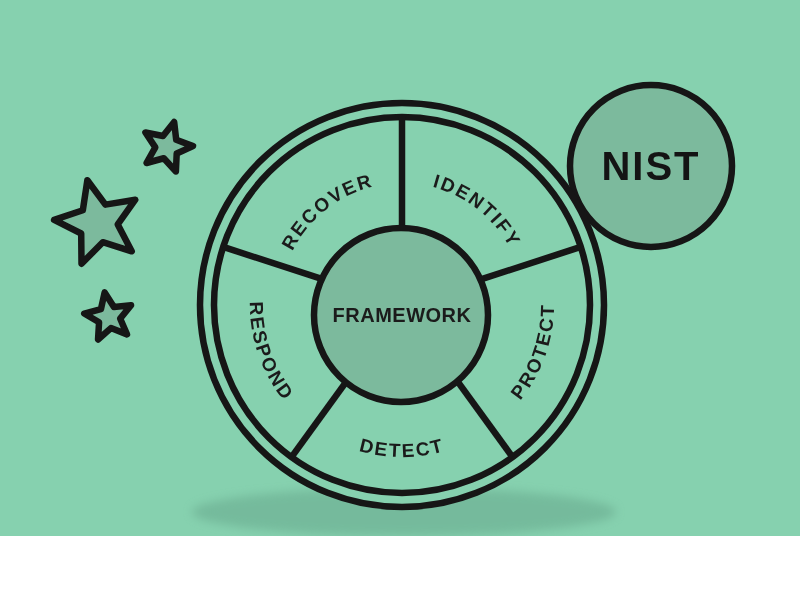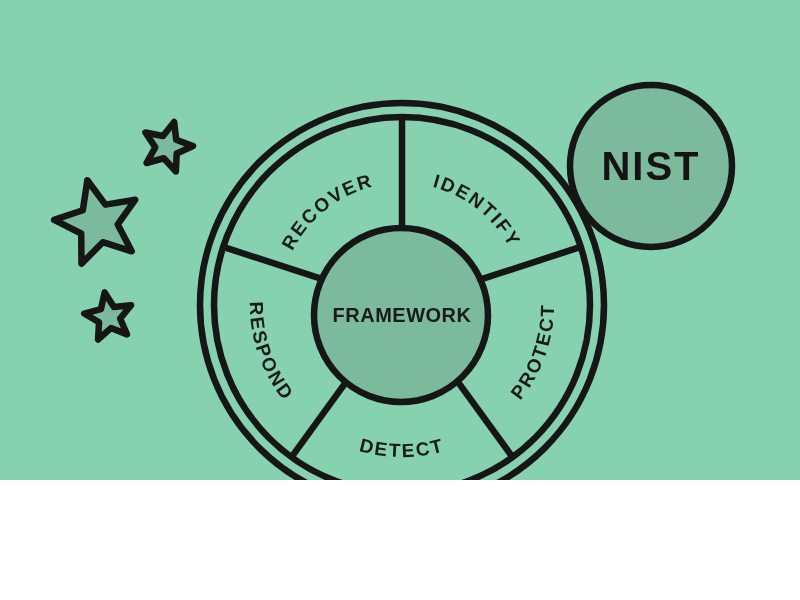--- a/index.html
+++ b/index.html
@@ -1,19 +1,19 @@
 <!DOCTYPE html>
 <html><head>
 <meta charset="utf-8">
 <style>
   html, body { margin: 0; padding: 0; }
   .stage {
     position: relative;
     width: 800px;
-    height: 480px;
+    height: 536px;
     overflow: hidden;
     font-family: "Liberation Sans", sans-serif;
   }
   svg { display: block; }
   .ln   { stroke: #161616; stroke-width: 6.5; fill: none; }
   .ln-f { stroke: #161616; stroke-width: 6.5; }
   .seg-label {
     font-family: "Liberation Sans", sans-serif;
     font-weight: 700;
     font-size: 19px;

